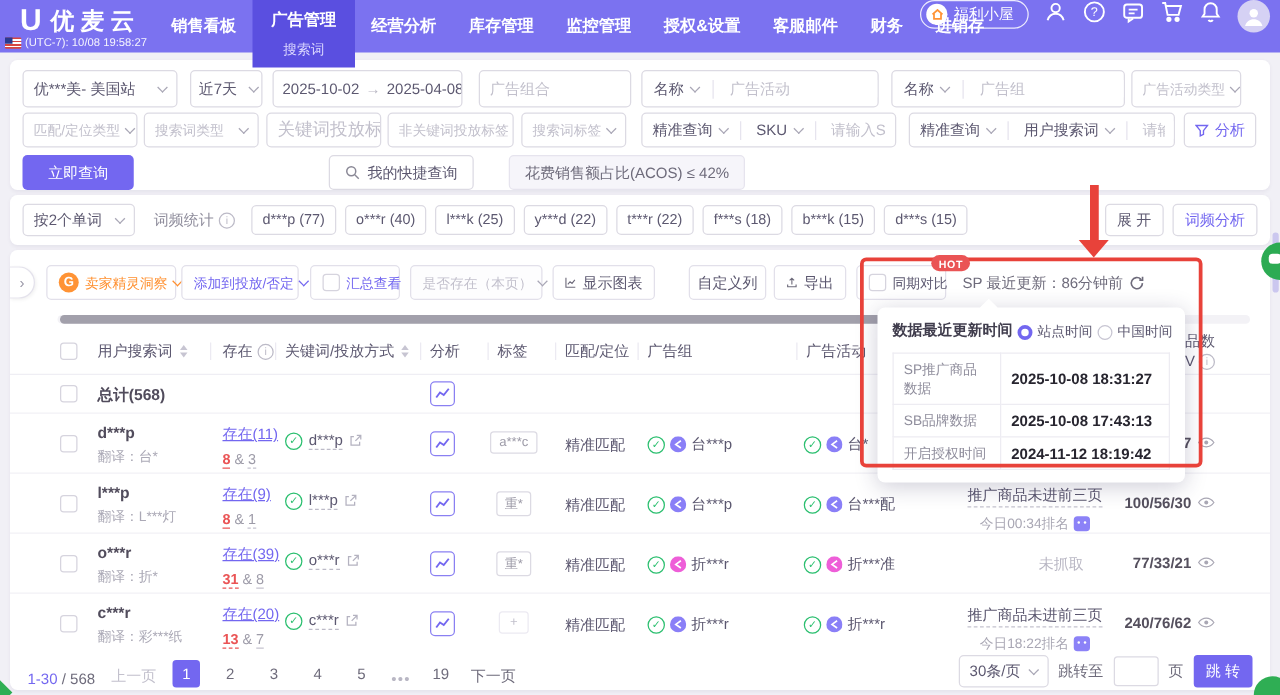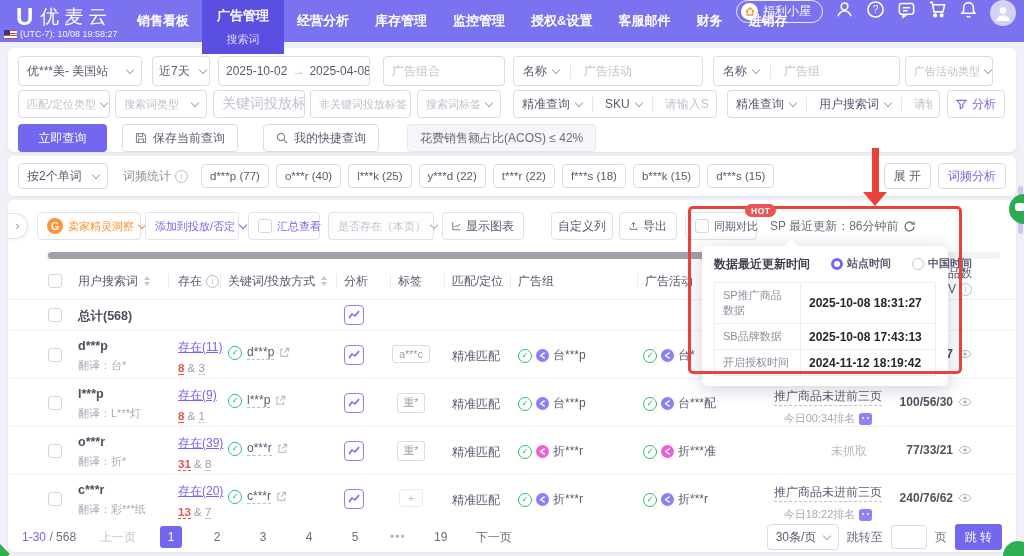--- a/index.html
+++ b/index.html
@@ -4,21 +4,21 @@
 <style>
   * { margin:0; padding:0; box-sizing:border-box; }
   html,body { width:1024px; height:556px; overflow:hidden; }
   body { font-family:"Liberation Sans","DejaVu Sans",sans-serif; font-size:12px; color:#5c5870; background:#f1f0f6; }
   .page { position:relative; width:1024px; height:556px; overflow:hidden; }
 
   
   .hdr { position:absolute; left:0; top:0; width:100%; height:42px; background:#7b72f0; color:#fff; z-index:50; }
   .logo { position:absolute; left:16px; top:4px; display:flex; align-items:center; gap:7px; }
   .logo-mark { font-size:24px; font-weight:800; line-height:26px; }
-  .logo-name { font-size:19px; font-weight:400; letter-spacing:5px; }
+  .logo-name { font-size:19px; font-weight:700; letter-spacing:5px; }
   .utc { position:absolute; left:4px; top:29px; font-size:9px; display:flex; gap:3px; align-items:center; color:rgba(255,255,255,.92); white-space:nowrap; }
   .flag { width:13px; height:9px; position:relative; background:repeating-linear-gradient(#d64541 0 1.3px,#fff 1.3px 2.6px); border-radius:1px; flex:none; }
   .flag::after { content:""; position:absolute; left:0; top:0; width:6px; height:5px; background:#2b3a8f; }
   .nav { position:absolute; left:124px; top:0; height:42px; display:flex; align-items:stretch; }
   .nitem { line-height:42px; padding:0 13px; font-size:13px; font-weight:600; white-space:nowrap; cursor:pointer; }
   .nactive { background:#5a4fe0; padding:7px 15px 0; text-align:center; height:54px; font-size:13px; font-weight:600; }
   .nactive .sub { display:block; font-size:11px; font-weight:400; margin-top:7px; color:#dcd8ff; }
   .hright { position:absolute; right:8px; top:0; height:42px; display:flex; align-items:flex-start; gap:12px; }
   .pill { display:flex; align-items:center; gap:5px; border:1px solid rgba(255,255,255,.85); border-radius:13px; padding:2px 11px 2px 4px; font-size:12px; cursor:pointer; }
   .house { width:17px; height:17px; border-radius:50%; background:#fff; display:flex; align-items:center; justify-content:center; }
@@ -95,41 +95,41 @@
   .rank1 { color:#5c5870; border-bottom:1px dashed #c4c2ce; display:inline-block; cursor:pointer; }
   .rank1.gray { color:#b9b7c4; border-bottom:none;margin-left:42px; }
   .rank1:empty { border-bottom:none; min-height:14px; }
   .rank2 { color:#a9a7b4; font-size:11px; margin-top:5px; display:flex; align-items:center; justify-content:center; gap:4px; }
   .rbadge { width:13px; height:12px; background:#8c82f7; border-radius:3px; position:relative; flex:none; }
   .rbadge::before { content:""; position:absolute; left:3px; top:4px; width:2px; height:2px; background:#fff; border-radius:50%; box-shadow:5px 0 0 #fff; }
   .metric { position:absolute; right:44px; display:flex; align-items:center; gap:5px; font-weight:600; color:#55505e; }
   .totrow { font-weight:700; color:#514c5c; font-size:12.5px; }
 
   
-  .pgn { position:absolute; left:14px; right:14px; top:324px; height:26px; display:flex; align-items:center; gap:24px; color:#6e6b7b; }
+  .pgn { position:absolute; left:14px; right:14px; top:324px; height:26px; display:flex; align-items:flex-end; gap:13px; color:#6e6b7b; }
   .pgrange { color:#7367f0; }
   .pgprev { color:#c3c1cd; cursor:pointer; }
   .pgnum { min-width:22px; height:22px; border-radius:3px; display:flex; align-items:center; justify-content:center; cursor:pointer; padding:0 3px; }
   .pgnum.act { background:#7367f0; color:#fff; }
   .pgdots { color:#b9b7c4; letter-spacing:1px; }
   .pgright { margin-left:auto; display:flex; align-items:center; gap:8px; }
   .pgsel { position:static; height:26px; width:72px; }
   .jumpin { width:36px; height:24px; border:1px solid #dcdae3; border-radius:3px; outline:none; font-family:inherit; padding:0 4px; font-size:12px; color:#5c5870; }
   .jumpbtn { position:static; height:26px; padding:0 10px; border-radius:3px; }
 
   
   .popup { position:absolute; left:702px; top:246px; width:246px; background:#fff; border-radius:6px; box-shadow:0 3px 18px rgba(40,35,80,.22); z-index:30; padding:10px 12px 10px; }
   .popup::before { content:""; position:absolute; top:-5px; left:84px; width:10px; height:10px; background:#fff; transform:rotate(45deg); }
-  .pp-head { display:flex; align-items:flex-start; gap:21px; white-space:nowrap; }
+  .pp-head { display:flex; align-items:flex-end; gap:4px; white-space:nowrap; }
   .pp-title { font-weight:700; color:#403d4d; font-size:12px; }
   .radio { width:12px; height:12px; border-radius:50%; flex:none; cursor:pointer; }
   .radio.on { border:3.5px solid #7367f0; }
   .radio.off { border:1px solid #c7c5d2; }
   .rlabel { font-size:11px; color:#5c5870; }
-  .rwrap { display:flex; align-items:center; gap:4px; cursor:pointer;font-weight:bold; }
+  .rwrap { display:flex; align-items:center; gap:4px; cursor:pointer; }
   .pp-table { width:100%; border-collapse:collapse; margin-top:9px; }
   .pp-table td { border:1px solid #edecf2; padding:5px 8px; }
   .pp-lab { color:#8f8d9c; font-size:11px; width:86px; }
   .pp-val { font-weight:700; color:#27252f; font-size:12px; white-space:nowrap; }
 
   
   .ann-rect { position:absolute; left:688px; top:206px; width:274px; height:168px; border:3px solid #e8423a; border-radius:5px; z-index:40; pointer-events:none; }
   .ann-shaft { position:absolute; left:872px; top:148px; width:7px; height:45px; background:#e8423a; z-index:40; pointer-events:none; }
   .ann-head { position:absolute; left:863px; top:192px; width:0; height:0; border-left:12px solid transparent; border-right:12px solid transparent; border-top:14px solid #e8423a; z-index:40; pointer-events:none; }
   .vthumb { position:absolute; left:1018px; top:186px; width:5px; height:48px; background:#cbc7ef; border-radius:3px; z-index:20; cursor:grab; }
@@ -312,26 +312,20 @@
         <svg width="11" height="11" viewBox="0 0 12 12">
             <path d="M1 1.5h10L7.4 6v3.2L4.6 10.6V6z" fill="none" stroke="#7367f0" stroke-width="1.2"></path>
           </svg>
         <span>分析</span>
       </div>
     </div>
 
     <div class="btn primary" style="left:10px;top:76px;width:89px;justify-content:center">
         <span>立即查询</span>
       </div>
-    <div class="btn ghost" style="left:114px;top:76px">
-      <svg width="12" height="12" viewBox="0 0 12 12">
-          <path d="M1.5 1.5h7l2 2v7h-9zM3.5 1.5v3h4v-3M3.5 10.5V7h5v3.5" fill="none" stroke="#8a8896" stroke-width="1.1"></path>
-        </svg>
-      <span>保存当前查询</span>
-    </div>
     <div class="btn ghost" style="left:255px;top:76px">
       <svg width="12" height="12" viewBox="0 0 12 12">
           <circle cx="5" cy="5" r="3.6" fill="none" stroke="#8a8896" stroke-width="1.2"></circle>
           <path d="M7.8 7.8L11 11" stroke="#8a8896" stroke-width="1.2"></path>
         </svg>
       <span>我的快捷查询</span>
     </div>
     <div class="chipgray" style="left:399px;top:76px">
         <span>花费销售额占比(ACOS) ≤ 42%</span>
       </div>

